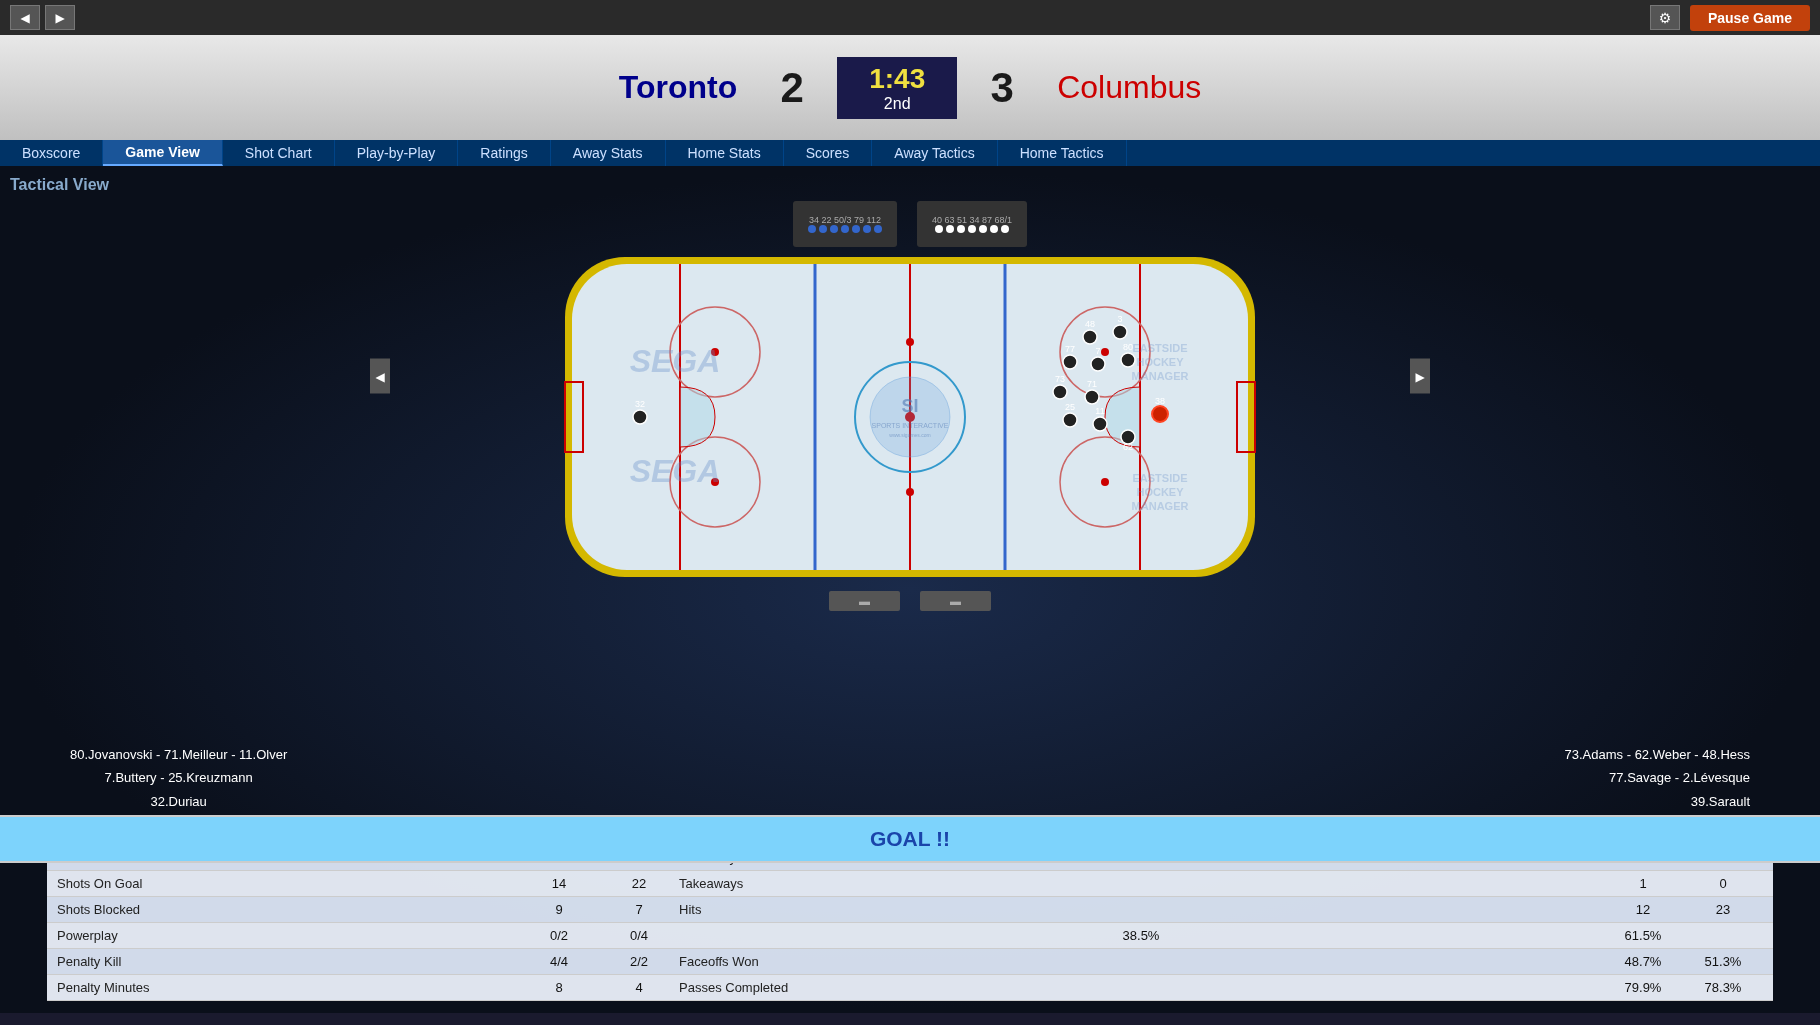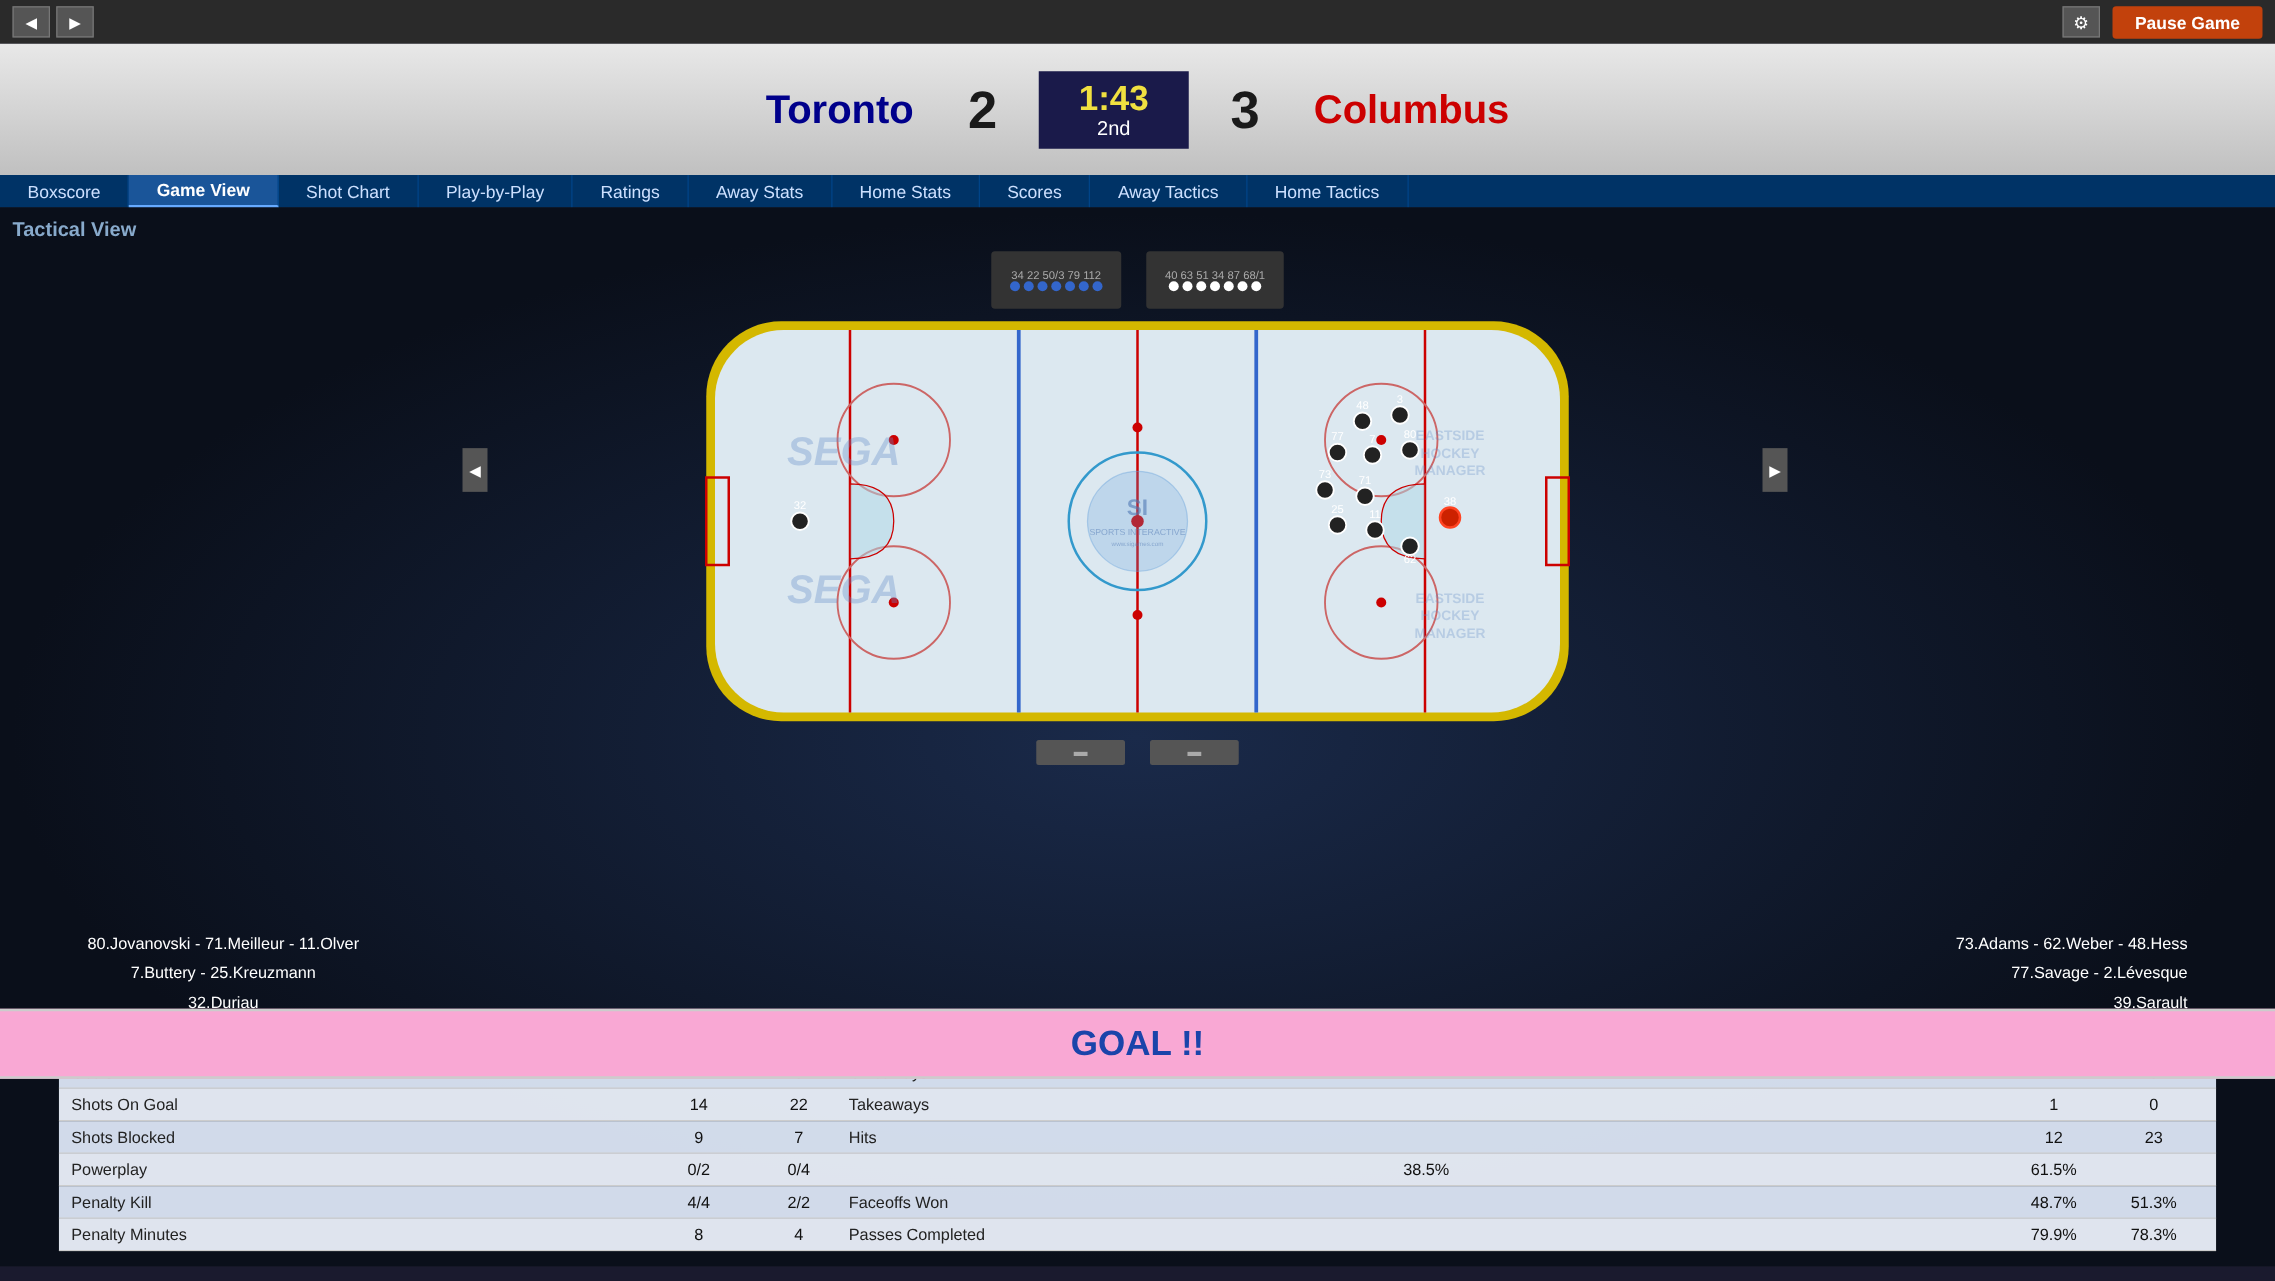--- a/index.html
+++ b/index.html
@@ -26,21 +26,21 @@
       background: #c2410c; color: white; border: none; padding: 5px 18px;
       font-size: 14px; font-weight: bold; cursor: pointer; border-radius: 3px;
     }
 
     
     #score-header {
       width: 100%; height: 105px; background: linear-gradient(180deg, #e8e8e8 0%, #c0c0c0 100%);
       display: flex; align-items: center; justify-content: center; position: relative;
     }
     .team-home { font-size: 32px; font-weight: bold; color: #00008B; margin-right: 20px; }
-    .team-away { font-size: 32px; font-weight: bold; color: #cc0000; margin-left: 20px; }
+    .team-away { font-size: 32px; font-weight: normal; color: #cc0000; margin-left: 20px; }
     .score-box {
       display: flex; align-items: center; gap: 0;
     }
     .score-home, .score-away {
       font-size: 42px; font-weight: bold; color: #1a1a1a;
       width: 70px; text-align: center;
     }
     .time-box {
       background: #1a1a4a; color: #f0e040; padding: 6px 20px; text-align: center;
       min-width: 120px; margin: 0 10px;
@@ -129,22 +129,22 @@
       position: absolute; background: #555; width: 20px; height: 35px;
       display: flex; align-items: center; justify-content: center; color: white;
       cursor: pointer; z-index: 15; font-size: 12px;
     }
     .side-arrow.left { left: 10px; top: 50%; transform: translateY(-50%); }
     .side-arrow.right { right: 10px; top: 50%; transform: translateY(-50%); }
 
     
     #goal-banner {
       position: absolute; bottom: 145px; left: 0; right: 0;
-      background: #f9a8d4; text-align: center; padding: 10px;
-      font-size: 28px; font-weight: bold; color: #1a44aa; z-index: 20;
+      background: #7dd3fc; text-align: center; padding: 10px;
+      font-size: 21px; font-weight: bold; color: #1a44aa; z-index: 20;
       border-top: 2px solid #ccc; border-bottom: 2px solid #ccc;
     }
 
     
     #stats-area {
       position: absolute; bottom: 0; left: 50%; transform: translateX(-50%);
       width: 1350px; z-index: 10;
     }
     .stats-header {
       background: #1a3a7a; color: white; display: grid;

